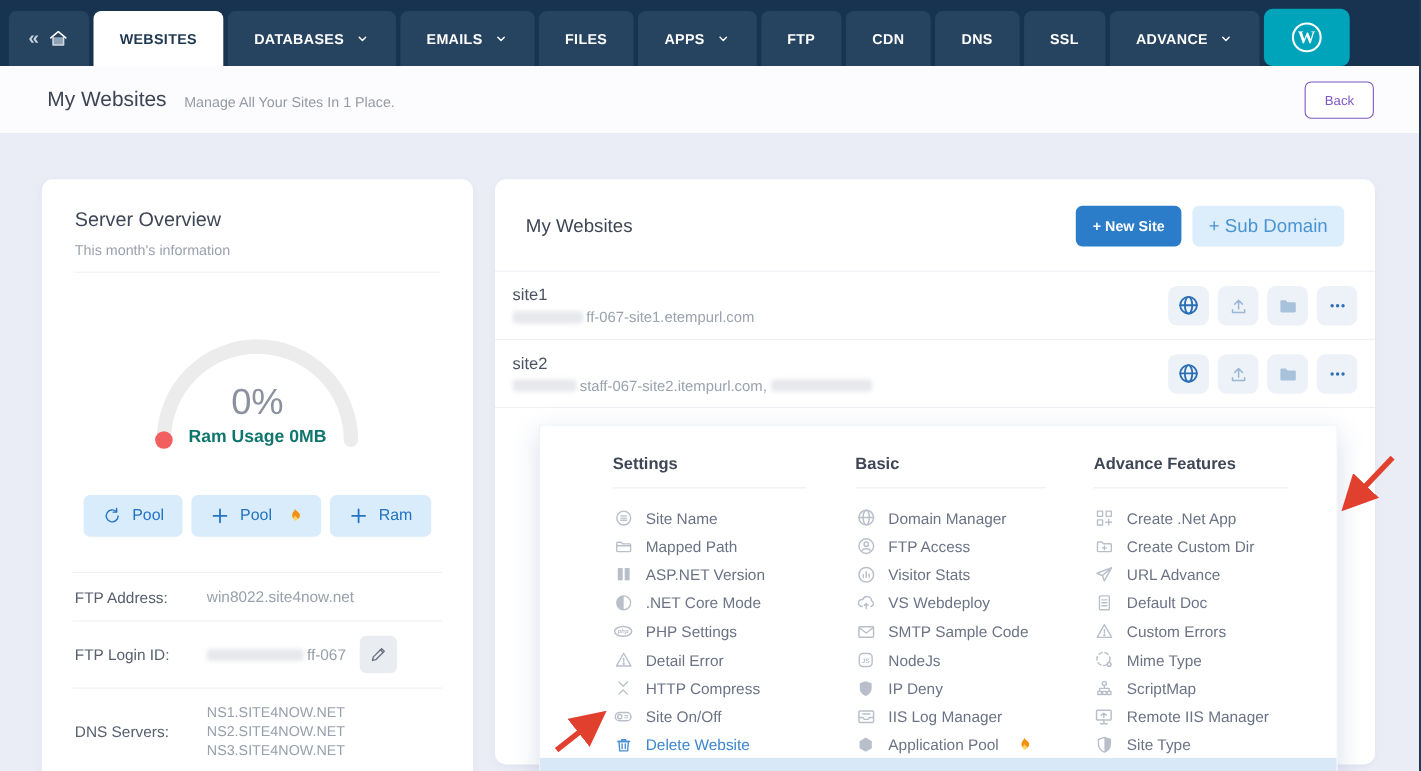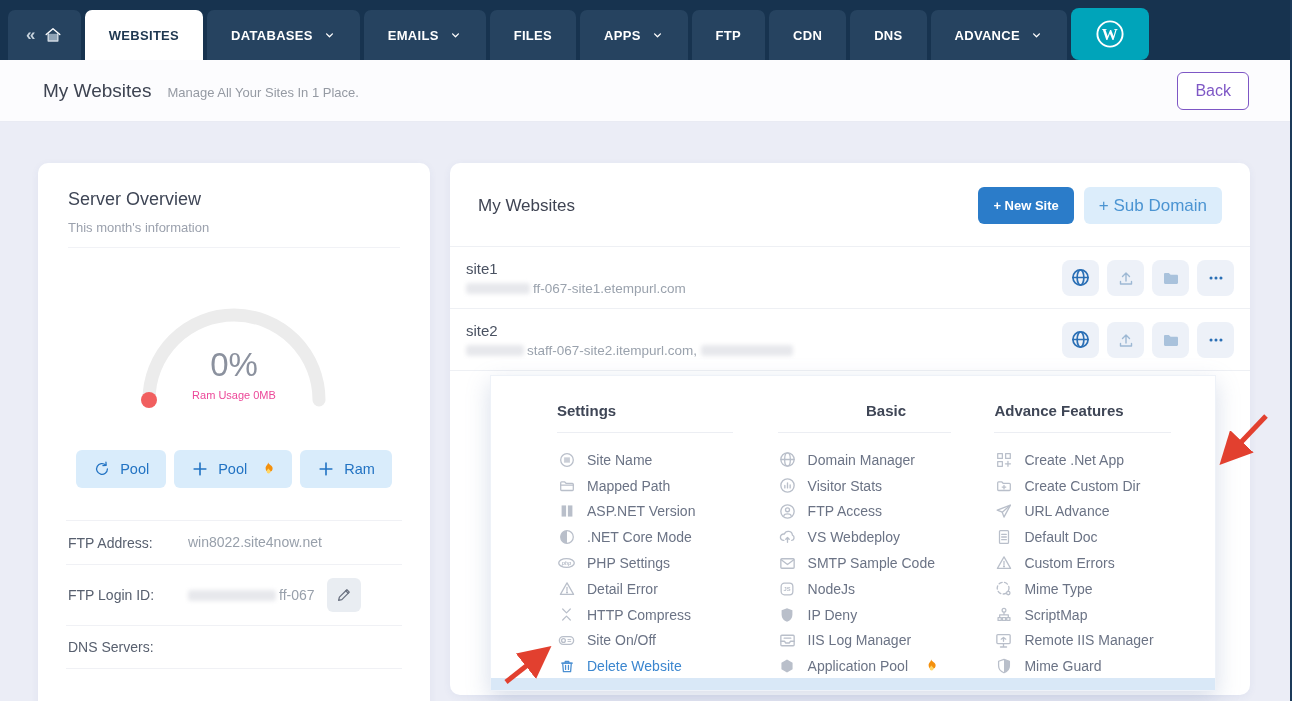--- a/index.html
+++ b/index.html
@@ -15,36 +15,36 @@
   .tab.active { background:#ffffff; color:#1e3750; }
   .tab .caret { display:flex; margin-left:2px; }
   .tab.wp { background:#00a4ba; border-radius:8px; padding:0 24px; height:52px; }
   .chev { color:#c6d2dc; font-size:17px; font-weight:700; }
 
   
   .hdr { height:62px; background:#fcfcfe; border-bottom:1px solid #e9ebf3; display:flex; align-items:center; padding:0 43px; }
   .hdr-title { font-size:19px; color:#3e4452; font-weight:500; }
   .hdr-sub { font-size:13px; color:#959aa3; margin-left:16px; margin-top:3px; }
   .back-btn { margin-left:auto; border:1px solid #7e57c5; color:#7e57c5; background:#fff;
-              border-radius:6px; padding:9px 17px; font-size:16px; cursor:pointer; }
+              border-radius:6px; padding:9px 17px; font-size:12px; cursor:pointer; }
 
   
   .main { position:relative; height:579px; }
   .card { position:absolute; background:#fff; border-radius:10px; box-shadow:0 2px 8px rgba(50,70,130,.06); }
   .card-left { left:38px; top:41px; width:392px; height:560px; }
   .card-right { left:450px; top:41px; width:800px; height:532px; }
 
   
   .ov-head { padding:26px 30px 0 30px; }
   .ov-title { font-size:18px; color:#3f4656; }
   .ov-sub { font-size:13px; color:#9ba1ad; margin-top:10px; padding-bottom:12px; border-bottom:1px solid #f1f2f6; }
   .gauge-wrap { position:relative; width:220px; margin:42px auto 0 auto; height:122px; }
   .gauge-text { position:absolute; left:0; right:0; top:56px; text-align:center; }
   .gauge-pct { font-size:33px; color:#8b919e; }
-  .gauge-lbl { font-size:11px; color:#ec4899; margin-top:5px; }
+  .gauge-lbl { font-size:16px; color:#0f766e; margin-top:5px;font-weight:bold; }
   .ov-btns { display:flex; gap:8px; justify-content:center; margin-top:38px; }
   .ov-btn { background:#d9ecfb; color:#2273c3; border:none; border-radius:6px; height:38px; padding:0 17px;
             font-size:14.5px; display:flex; align-items:center; gap:9px; cursor:pointer; }
   .details { margin-top:32px; padding:0 28px; }
   .detail-row { display:flex; align-items:center; border-top:1px solid #f0f1f5; padding:13px 2px; }
   .detail-row:last-child { border-bottom:1px solid #f0f1f5; }
   .d-label { width:120px; font-size:14px; color:#58606f; flex-shrink:0; }
   .d-vals { font-size:14px; color:#98a0ab; line-height:17px; }
   .d-vals.multi { font-size:13px; line-height:17px; }
   .blur-box { display:inline-block; height:11px; background:#e7e8ec; border-radius:3px; filter:blur(2px); vertical-align:middle; margin-right:3px; }
@@ -60,26 +60,26 @@
               height:37px; padding:0 15px; font-size:17px; cursor:pointer; }
   .site-rows { border-top:1px solid #eef0f4; }
   .site-row { display:flex; align-items:center; padding:9px 16px; border-bottom:1px solid #eef0f4; height:62px; }
   .site-name { font-size:15px; color:#4a5262; }
   .site-domain { font-size:13.5px; color:#9aa2ad; margin-top:4px; }
   .site-actions { margin-left:auto; display:flex; gap:8px; }
   .chip { width:37px; height:36px; background:#edf1f8; border-radius:8px; border:none;
           display:flex; align-items:center; justify-content:center; cursor:pointer; }
 
   
-  .menu-panel { position:absolute; left:40px; top:212px; width:726px; height:316px; background:#fff;
+  .menu-panel { position:absolute; left:40px; top:223px; width:726px; height:316px; background:#fff;
                 box-shadow:0 8px 22px rgba(125,145,185,.30); border:1px solid #eef2f8; }
   .panel-footer { position:absolute; left:0; right:0; bottom:0; height:12px; background:#d9e8f7; }
   .menu-cols { display:flex; padding:26px 0 0 66px; }
   .menu-col { width:232px; }
-  .menu-col:nth-child(2) { width:228px;text-align:center; }
+  .menu-col:nth-child(2) { width:228px; }
   .menu-col-title { font-size:15px; font-weight:700; color:#3f4656; }
   .menu-div { height:1px; background:#eceef3; width:80%; margin:13px 0 14px 0; }
   .menu-item { display:flex; align-items:center; gap:11px; height:25.8px; font-size:14px; color:#6b7385; cursor:pointer; }
   .menu-item.blue { color:#3b86cf; }
   .mi-icon { width:19px; display:flex; align-items:center; justify-content:center; color:#b9bfca; flex-shrink:0; }
   .menu-item.blue .mi-icon { color:#4a8fd2; }
   .flame { display:inline-flex; margin-left:5px; }
 
   .arrow-svg { position:absolute; z-index:20; pointer-events:none; }
   .edge-strip { position:absolute; right:0; top:0; width:2px; height:701px; background:#1c3a5a; z-index:30; }
@@ -129,20 +129,23 @@
       </span>
     </div>
     <div class="tab">
       <span>FTP</span>
     </div>
     <div class="tab">
       <span>CDN</span>
     </div>
     <div class="tab">
       <span>DNS</span>
+    </div>
+    <div class="tab">
+      <span>SSL</span>
     </div>
     <div class="tab">
       <span>ADVANCE</span>
       <span class="caret">
         <svg width="13" height="13" viewBox="0 0 20 20" fill="none" stroke="currentColor" stroke-width="1.4" stroke-linecap="round" stroke-linejoin="round">
           <polyline points="5.5 7.5 10 12 14.5 7.5" stroke-width="2"></polyline>
         </svg>
       </span>
     </div>
     <div class="tab wp">
@@ -227,20 +230,25 @@
             <span>
               <svg width="18" height="18" viewBox="0 0 20 20" fill="none" stroke="currentColor" stroke-width="1.4" stroke-linecap="round" stroke-linejoin="round">
                 <path d="M4 16l.9-3.6 8.3-8.3 2.7 2.7-8.3 8.3z"></path>
                 <path d="M12 5.3l2.7 2.7"></path>
               </svg>
             </span>
           </button>
         </div>
         <div class="detail-row">
           <div class="d-label">DNS Servers:</div>
+          <div class="d-vals multi">
+            <div><span>NS1.SITE4NOW.NET</span></div>
+            <div><span>NS2.SITE4NOW.NET</span></div>
+            <div><span>NS3.SITE4NOW.NET</span></div>
+          </div>
         </div>
       </div>
   </section>
 
   <section class="card card-right">
     <div class="rc-head">
       <span class="rc-title">My Websites</span>
       <button class="btn-primary">+ New Site</button>
       <button class="btn-soft">+ Sub Domain</button>
     </div>
@@ -428,34 +436,34 @@
                   <ellipse cx="10" cy="10" rx="3" ry="7"></ellipse>
                   <path d="M3 10h14"></path>
                 </svg>
               </span>
               <span class="mi-label">Domain Manager</span>
             </div>
             <div class="menu-item">
               <span class="mi-icon">
                 <svg width="19" height="19" viewBox="0 0 20 20" fill="none" stroke="currentColor" stroke-width="1.4" stroke-linecap="round" stroke-linejoin="round">
                   <circle cx="10" cy="10" r="7"></circle>
-                  <path d="M7.2 12.5v-2.6M10 12.5V7.2M12.8 12.5V9.4"></path>
-                </svg>
-              </span>
-              <span class="mi-label">Visitor Stats</span>
-            </div>
-            <div class="menu-item">
-              <span class="mi-icon">
-                <svg width="19" height="19" viewBox="0 0 20 20" fill="none" stroke="currentColor" stroke-width="1.4" stroke-linecap="round" stroke-linejoin="round">
-                  <circle cx="10" cy="10" r="7"></circle>
                   <circle cx="10" cy="8.2" r="2.1"></circle>
                   <path d="M6.2 14.2c.8-2.2 6.8-2.2 7.6 0"></path>
                 </svg>
               </span>
               <span class="mi-label">FTP Access</span>
+            </div>
+            <div class="menu-item">
+              <span class="mi-icon">
+                <svg width="19" height="19" viewBox="0 0 20 20" fill="none" stroke="currentColor" stroke-width="1.4" stroke-linecap="round" stroke-linejoin="round">
+                  <circle cx="10" cy="10" r="7"></circle>
+                  <path d="M7.2 12.5v-2.6M10 12.5V7.2M12.8 12.5V9.4"></path>
+                </svg>
+              </span>
+              <span class="mi-label">Visitor Stats</span>
             </div>
             <div class="menu-item">
               <span class="mi-icon">
                 <svg width="20" height="20" viewBox="0 0 20 20" fill="none" stroke="currentColor" stroke-width="1.4" stroke-linecap="round" stroke-linejoin="round">
                   <path d="M6.2 13.6a3.4 3.4 0 1 1 .5-6.7 4.4 4.4 0 0 1 8.5 1.2 2.9 2.9 0 0 1-.7 5.5"></path>
                   <path d="M10 15.5v-4.8M8.2 12.4 10 10.6l1.8 1.8"></path>
                 </svg>
               </span>
               <span class="mi-label">VS Webdeploy</span>
             </div>
@@ -590,21 +598,21 @@
               </span>
               <span class="mi-label">Remote IIS Manager</span>
             </div>
             <div class="menu-item">
               <span class="mi-icon">
                 <svg width="18" height="18" viewBox="0 0 20 20" fill="none" stroke="currentColor" stroke-width="1.4" stroke-linecap="round" stroke-linejoin="round">
                   <path d="M10 2.6 16 4.7v4.9c0 4-2.5 6.5-6 7.9-3.5-1.4-6-3.9-6-7.9V4.7z"></path>
                   <path d="M10 2.6 16 4.7v4.9c0 4-2.5 6.5-6 7.9z" fill="currentColor" stroke="none"></path>
                 </svg>
               </span>
-              <span class="mi-label">Mime Guard</span>
+              <span class="mi-label">Site Type</span>
             </div>
           </div>
         </div>
       <div class="panel-footer"></div>
     </div>
   </section>
 
   <svg class="arrow-svg" style="left:1210px; top:288px;" width="62" height="62" viewBox="0 0 62 62">
     <defs>
         <marker id="ah1" markerWidth="6.5" markerHeight="6.5" refX="4.6" refY="3.25" orient="auto">

